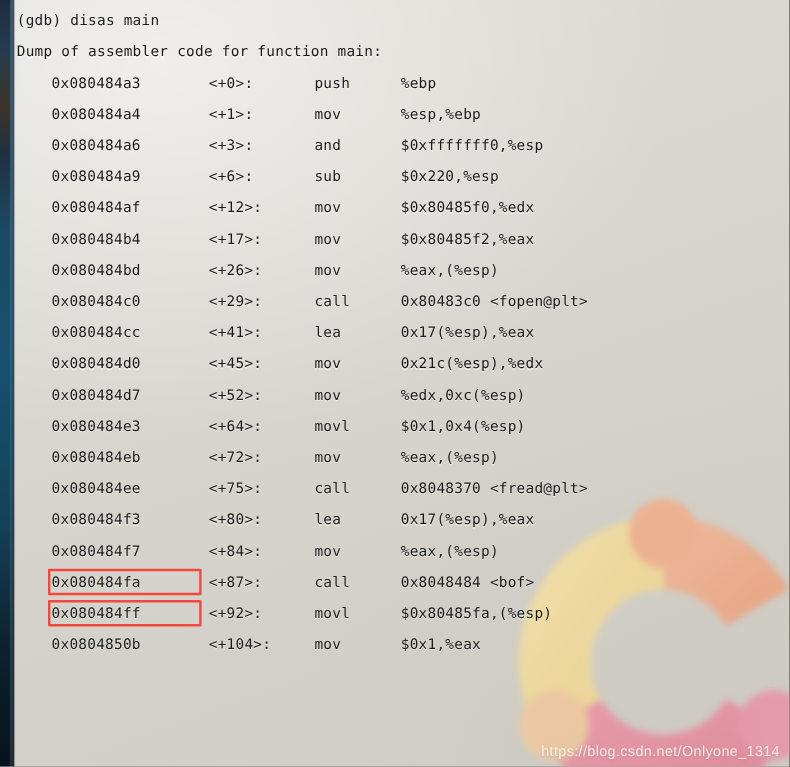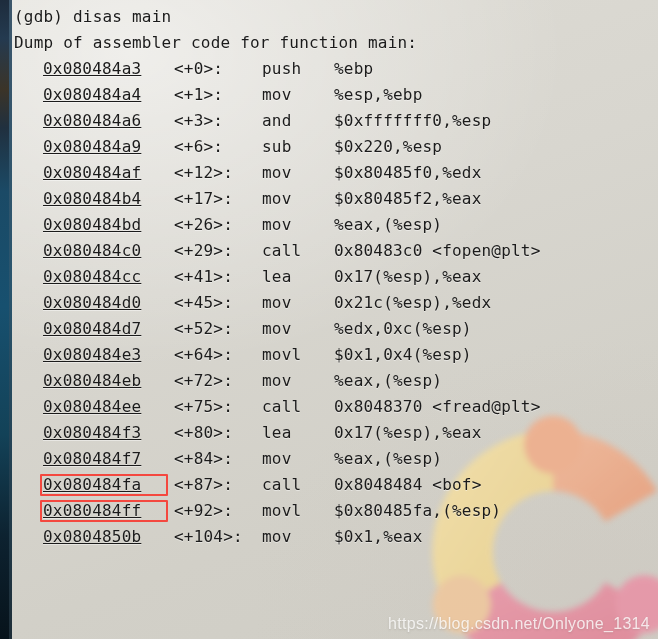--- a/index.html
+++ b/index.html
@@ -58,39 +58,38 @@
   #terminal {
     position: absolute;
     left: 0; top: 0;
     width: 658px; height: 639px;
     padding: 4px 0 0 14px;
     box-sizing: border-box;
   }
   .line {
     height: 26px;
     line-height: 26px;
-    font-size: 16px;
+    font-size: 12px;
     color: #1b1b1b;
     white-space: pre;
     letter-spacing: 0.2px;
     text-shadow: 0 1px 0 rgba(255,255,255,0.45);
   }
   .line.plain { padding-left: 0; }
 
   .insn {
     position: relative;
     display: block;
     white-space: pre;
   }
   .addr {
     display: inline-block;
     width: 160px;
     padding-left: 29px;
     box-sizing: border-box;
-    text-decoration: underline;
   }
   .off {
     display: inline-block;
     width: 88px;
   }
   .mnem {
     display: inline-block;
     width: 72px;
   }
   .ops { display: inline-block; }
@@ -106,21 +105,21 @@
     box-sizing: border-box;
     border-radius: 1px;
     pointer-events: none;
   }
 
   #watermark {
     position: absolute;
     right: 8px;
     bottom: 6px;
     font-family: "Liberation Sans", "DejaVu Sans", sans-serif;
-    font-size: 16px;
+    font-size: 12px;
     color: rgba(255,255,255,0.78);
     letter-spacing: 0.3px;
     text-shadow: 0 1px 2px rgba(120,110,100,0.25);
     pointer-events: none;
     white-space: nowrap;
   }
 </style>
 </head>
 <body>
 

